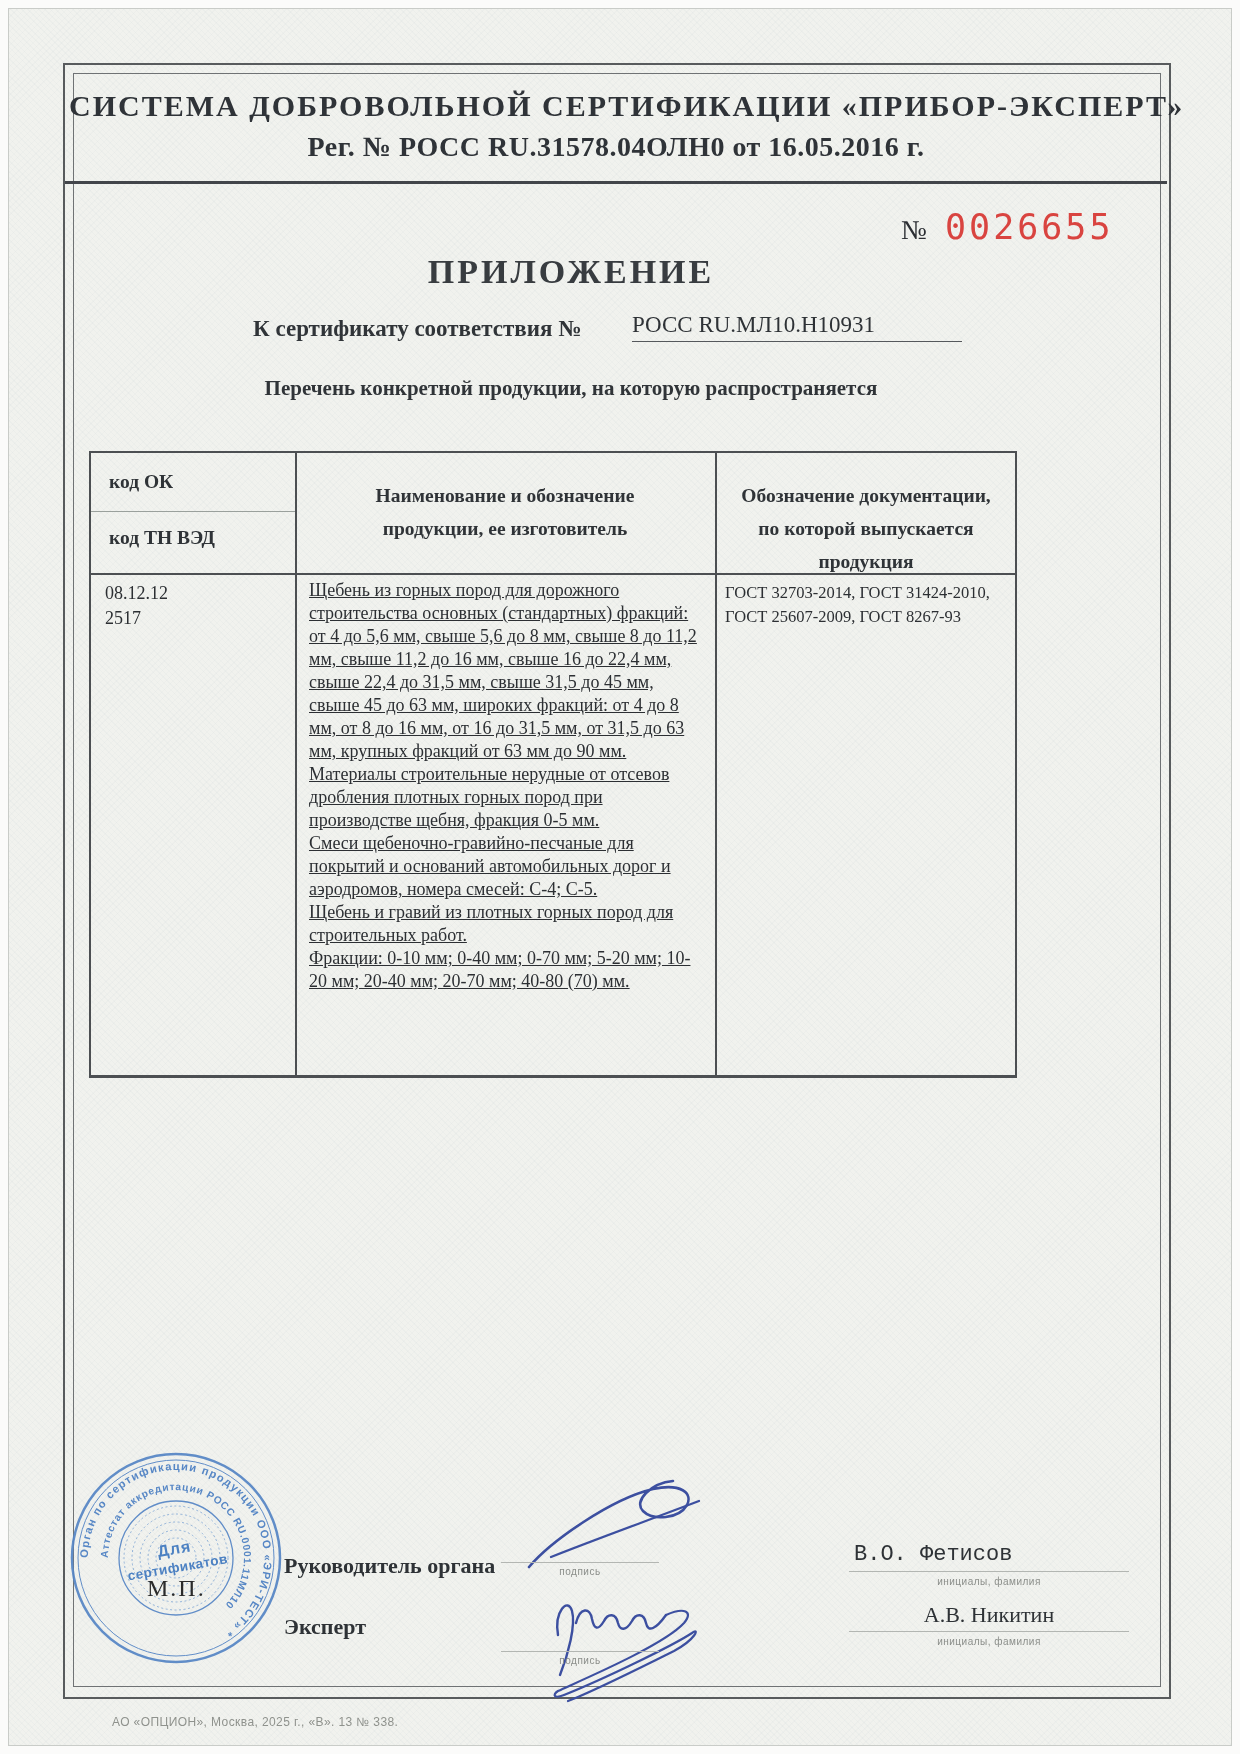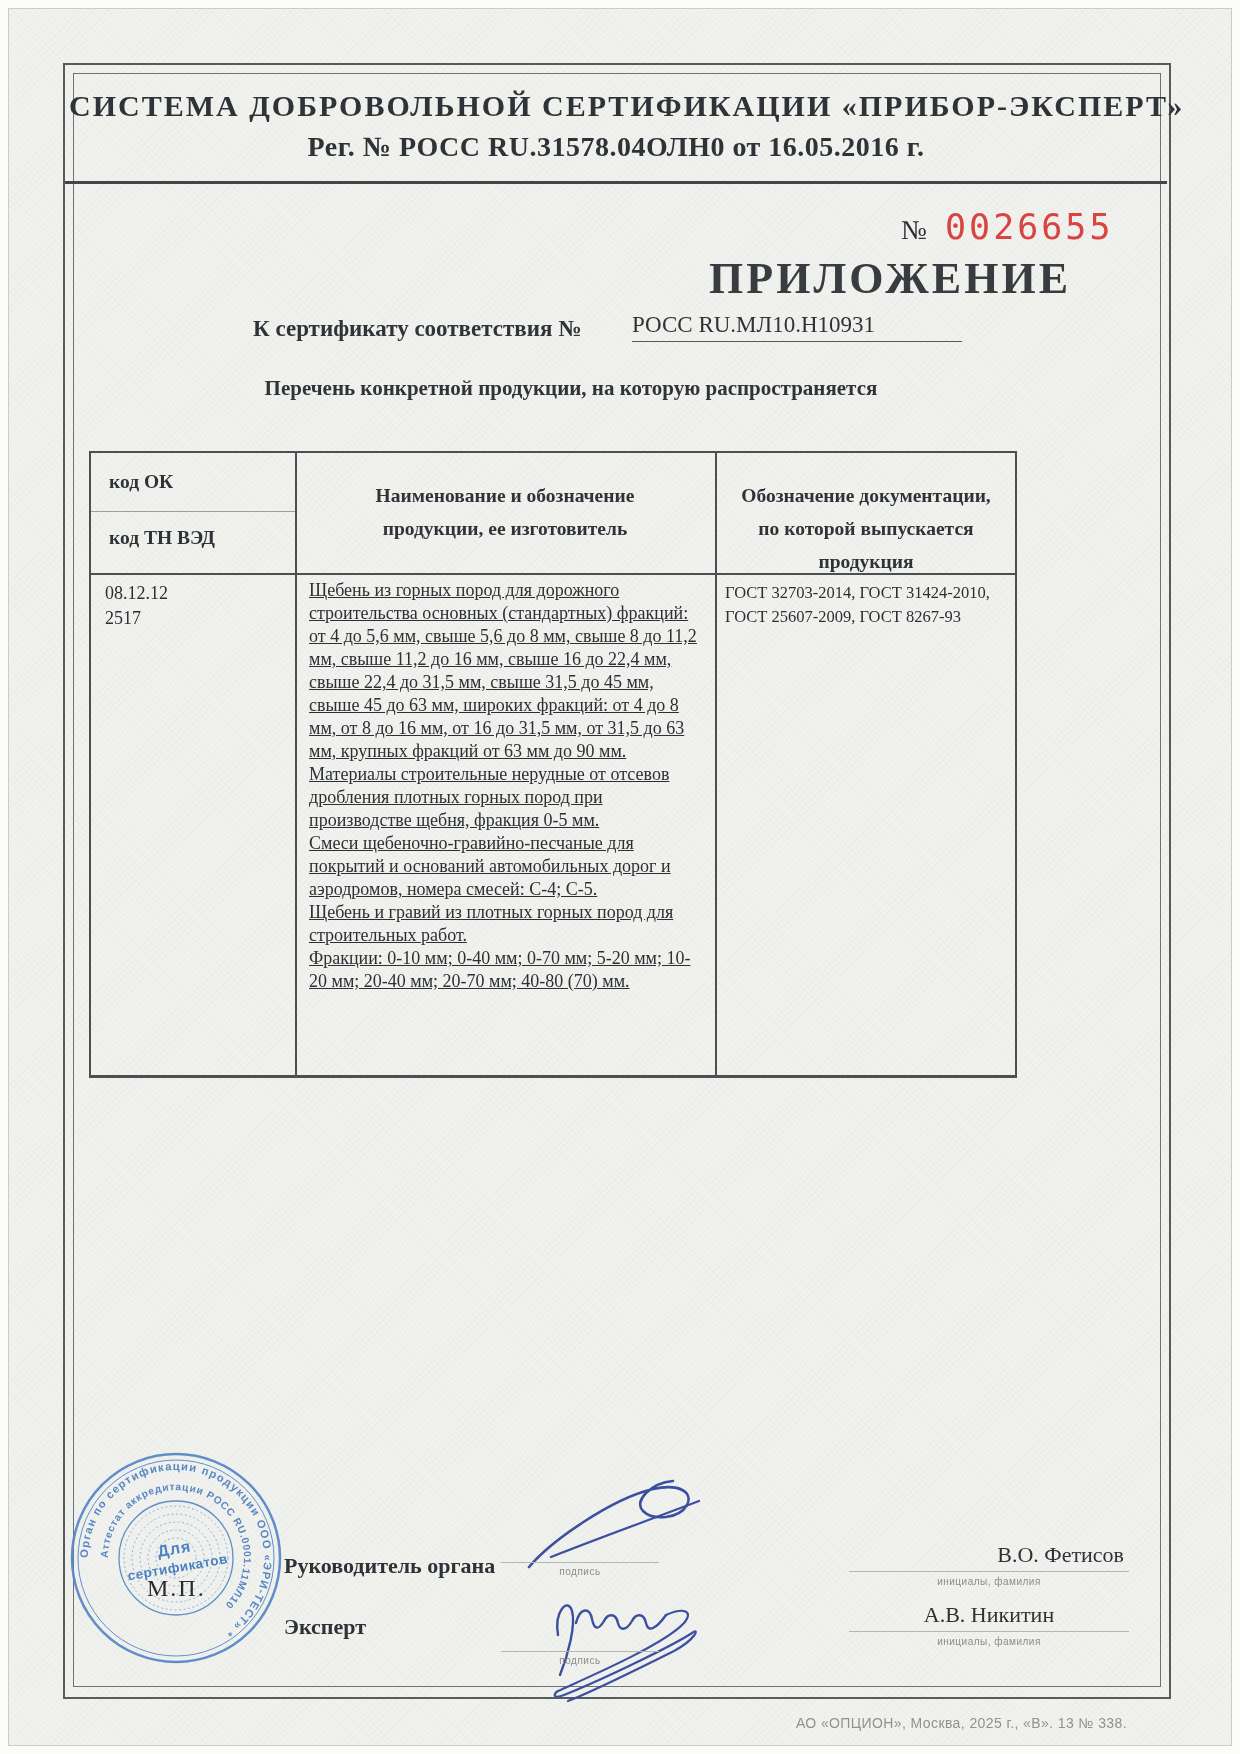--- a/index.html
+++ b/index.html
@@ -19,21 +19,21 @@
     border:1px solid #c9ccc8;
   }
   .abs{position:absolute;}
   .frame-outer{left:54px;top:54px;width:1104px;height:1632px;border:2px solid #585b5d;}
   .frame-inner{left:64px;top:64px;width:1086px;height:1612px;border:1px solid #6f7274;}
   .header-rule{left:56px;top:172px;width:1102px;height:3px;background:#42454a;}
   .hline1{left:60px;top:80px;width:1094px;text-align:center;font-weight:bold;font-size:30px;letter-spacing:2px;color:#2f3338;white-space:nowrap;}
   .hline2{left:60px;top:122px;width:1094px;text-align:center;font-weight:bold;font-size:28px;letter-spacing:.5px;color:#2f3338;white-space:nowrap;}
   .serial-label{left:892px;top:206px;font-size:27px;color:#2b2e33;}
   .serial-number{left:936px;top:198px;font-size:35px;font-family:"DejaVu Sans Mono",monospace;color:#d94440;letter-spacing:3px;}
-  .title{left:62px;top:244px;width:1000px;text-align:right;font-weight:bold;font-size:44px;letter-spacing:3px;color:#383c40;}
+  .title{left:62px;top:244px;width:1000px;text-align:center;font-weight:bold;font-size:34px;letter-spacing:3px;color:#383c40;}
   .cert-label{left:244px;top:307px;font-weight:bold;font-size:23px;color:#303438;}
   .cert-value{left:623px;top:303px;width:330px;padding-bottom:3px;border-bottom:1.5px solid #55585c;font-size:23px;text-align:left;color:#2e3236;}
   .sub1{left:62px;top:367px;width:1000px;text-align:center;font-weight:bold;font-size:21px;color:#303438;}
   .sub2{left:62px;top:396px;width:1000px;text-align:center;font-weight:bold;font-size:21px;color:#303438;}
   .tbl{left:80px;top:442px;width:924px;height:622px;border:2px solid #4c4f52;border-bottom-width:3px;}
   .tbl .v1{position:absolute;left:204px;top:0;bottom:0;width:2px;background:#4c4f52;}
   .tbl .v2{position:absolute;left:624px;top:0;bottom:0;width:2px;background:#4c4f52;}
   .tbl .hsep{position:absolute;left:0;top:120px;width:100%;height:2px;background:#4c4f52;}
   .tbl .c1div{position:absolute;left:0;top:58px;width:204px;height:1px;background:#9aa09c;}
   .th{font-weight:bold;font-size:19.5px;color:#2f3337;}
@@ -43,21 +43,21 @@
   .th-c3{position:absolute;left:628px;top:26px;width:294px;text-align:center;white-space:pre-line;line-height:33px;}
   .td{font-size:18px;color:#2c2f33;}
   .td-code{position:absolute;left:14px;top:128px;line-height:25px;white-space:pre-line;}
   .td-prod{position:absolute;left:218px;top:126px;width:396px;line-height:23px;white-space:pre-line;text-align:left;text-decoration:underline;}
   .td-docs{position:absolute;left:634px;top:128px;width:288px;line-height:24px;font-size:16.5px;}
   .sig-label{font-weight:bold;font-size:22px;color:#2e3236;}
   .thin-line{background:#b3b6b2;height:1px;}
   .small-cap{font-size:10px;color:#8b8e8a;font-family:"Liberation Sans","DejaVu Sans",sans-serif;letter-spacing:.5px;}
   .name{font-size:22px;color:#2e3236;}
   .mp{left:138px;top:1566px;font-size:24px;letter-spacing:2px;color:#2b2b2b;}
-  .footer{left:118px;top:1706px;width:1000px;text-align:right;font-size:14px;color:#8f928d;font-family:"Liberation Sans","DejaVu Sans",sans-serif;letter-spacing:.4px;}
+  .footer{left:103px;top:1706px;width:1000px;text-align:left;font-size:12px;color:#8f928d;font-family:"Liberation Sans","DejaVu Sans",sans-serif;letter-spacing:.4px;}
   .sig-svg path{fill:none;stroke:#3c4fa0;stroke-linecap:round;stroke-linejoin:round;}
 </style>
 </head>
 <body>
 
 <div class="page">
 
   <div class="abs frame-outer"></div>
   <div class="abs frame-inner"></div>
   <div class="abs header-rule"></div>
@@ -133,21 +133,21 @@
   <div class="abs thin-line" style="left:492px;top:1553px;width:158px;"></div>
   <div class="abs small-cap" style="left:492px;top:1557px;width:158px;text-align:center;">подпись</div>
 
   <svg class="abs sig-svg" style="left:515px;top:1562px;" width="220" height="140" viewBox="0 0 220 140">
     <path d="M 34,64 C 30,40 44,26 48,40 C 52,54 44,84 36,104 M 52,52 C 56,36 66,36 68,48 C 70,58 74,60 80,50 C 84,42 92,42 94,52 C 96,60 102,60 108,50 C 112,42 120,42 122,52 C 124,62 132,58 142,44" stroke-width="2.4"></path>
     <path d="M 142,44 C 160,36 170,40 160,52 C 140,74 60,108 34,120 C 28,124 30,128 40,124 C 80,108 150,74 168,62 C 176,56 172,68 150,80 C 110,100 60,124 44,130" stroke-width="2.2"></path>
   </svg>
   <div class="abs thin-line" style="left:492px;top:1642px;width:158px;"></div>
   <div class="abs small-cap" style="left:492px;top:1646px;width:158px;text-align:center;">подпись</div>
 
-  <div class="abs name" style="left:845px;top:1533px;width:270px;text-align:right;">В.О. Фетисов</div>
+  <div class="abs name" style="left:845px;top:1533px;width:270px;text-align:left;font-family:Liberation Mono, monospace;">В.О. Фетисов</div>
   <div class="abs thin-line" style="left:840px;top:1562px;width:280px;"></div>
   <div class="abs small-cap" style="left:840px;top:1567px;width:280px;text-align:center;">инициалы, фамилия</div>
 
   <div class="abs name" style="left:845px;top:1593px;width:270px;text-align:center;">А.В. Никитин</div>
   <div class="abs thin-line" style="left:840px;top:1622px;width:280px;"></div>
   <div class="abs small-cap" style="left:840px;top:1627px;width:280px;text-align:center;">инициалы, фамилия</div>
 
   <div class="abs footer">АО «ОПЦИОН», Москва, 2025 г., «В». 13 № 338.</div>
 
 </div>

